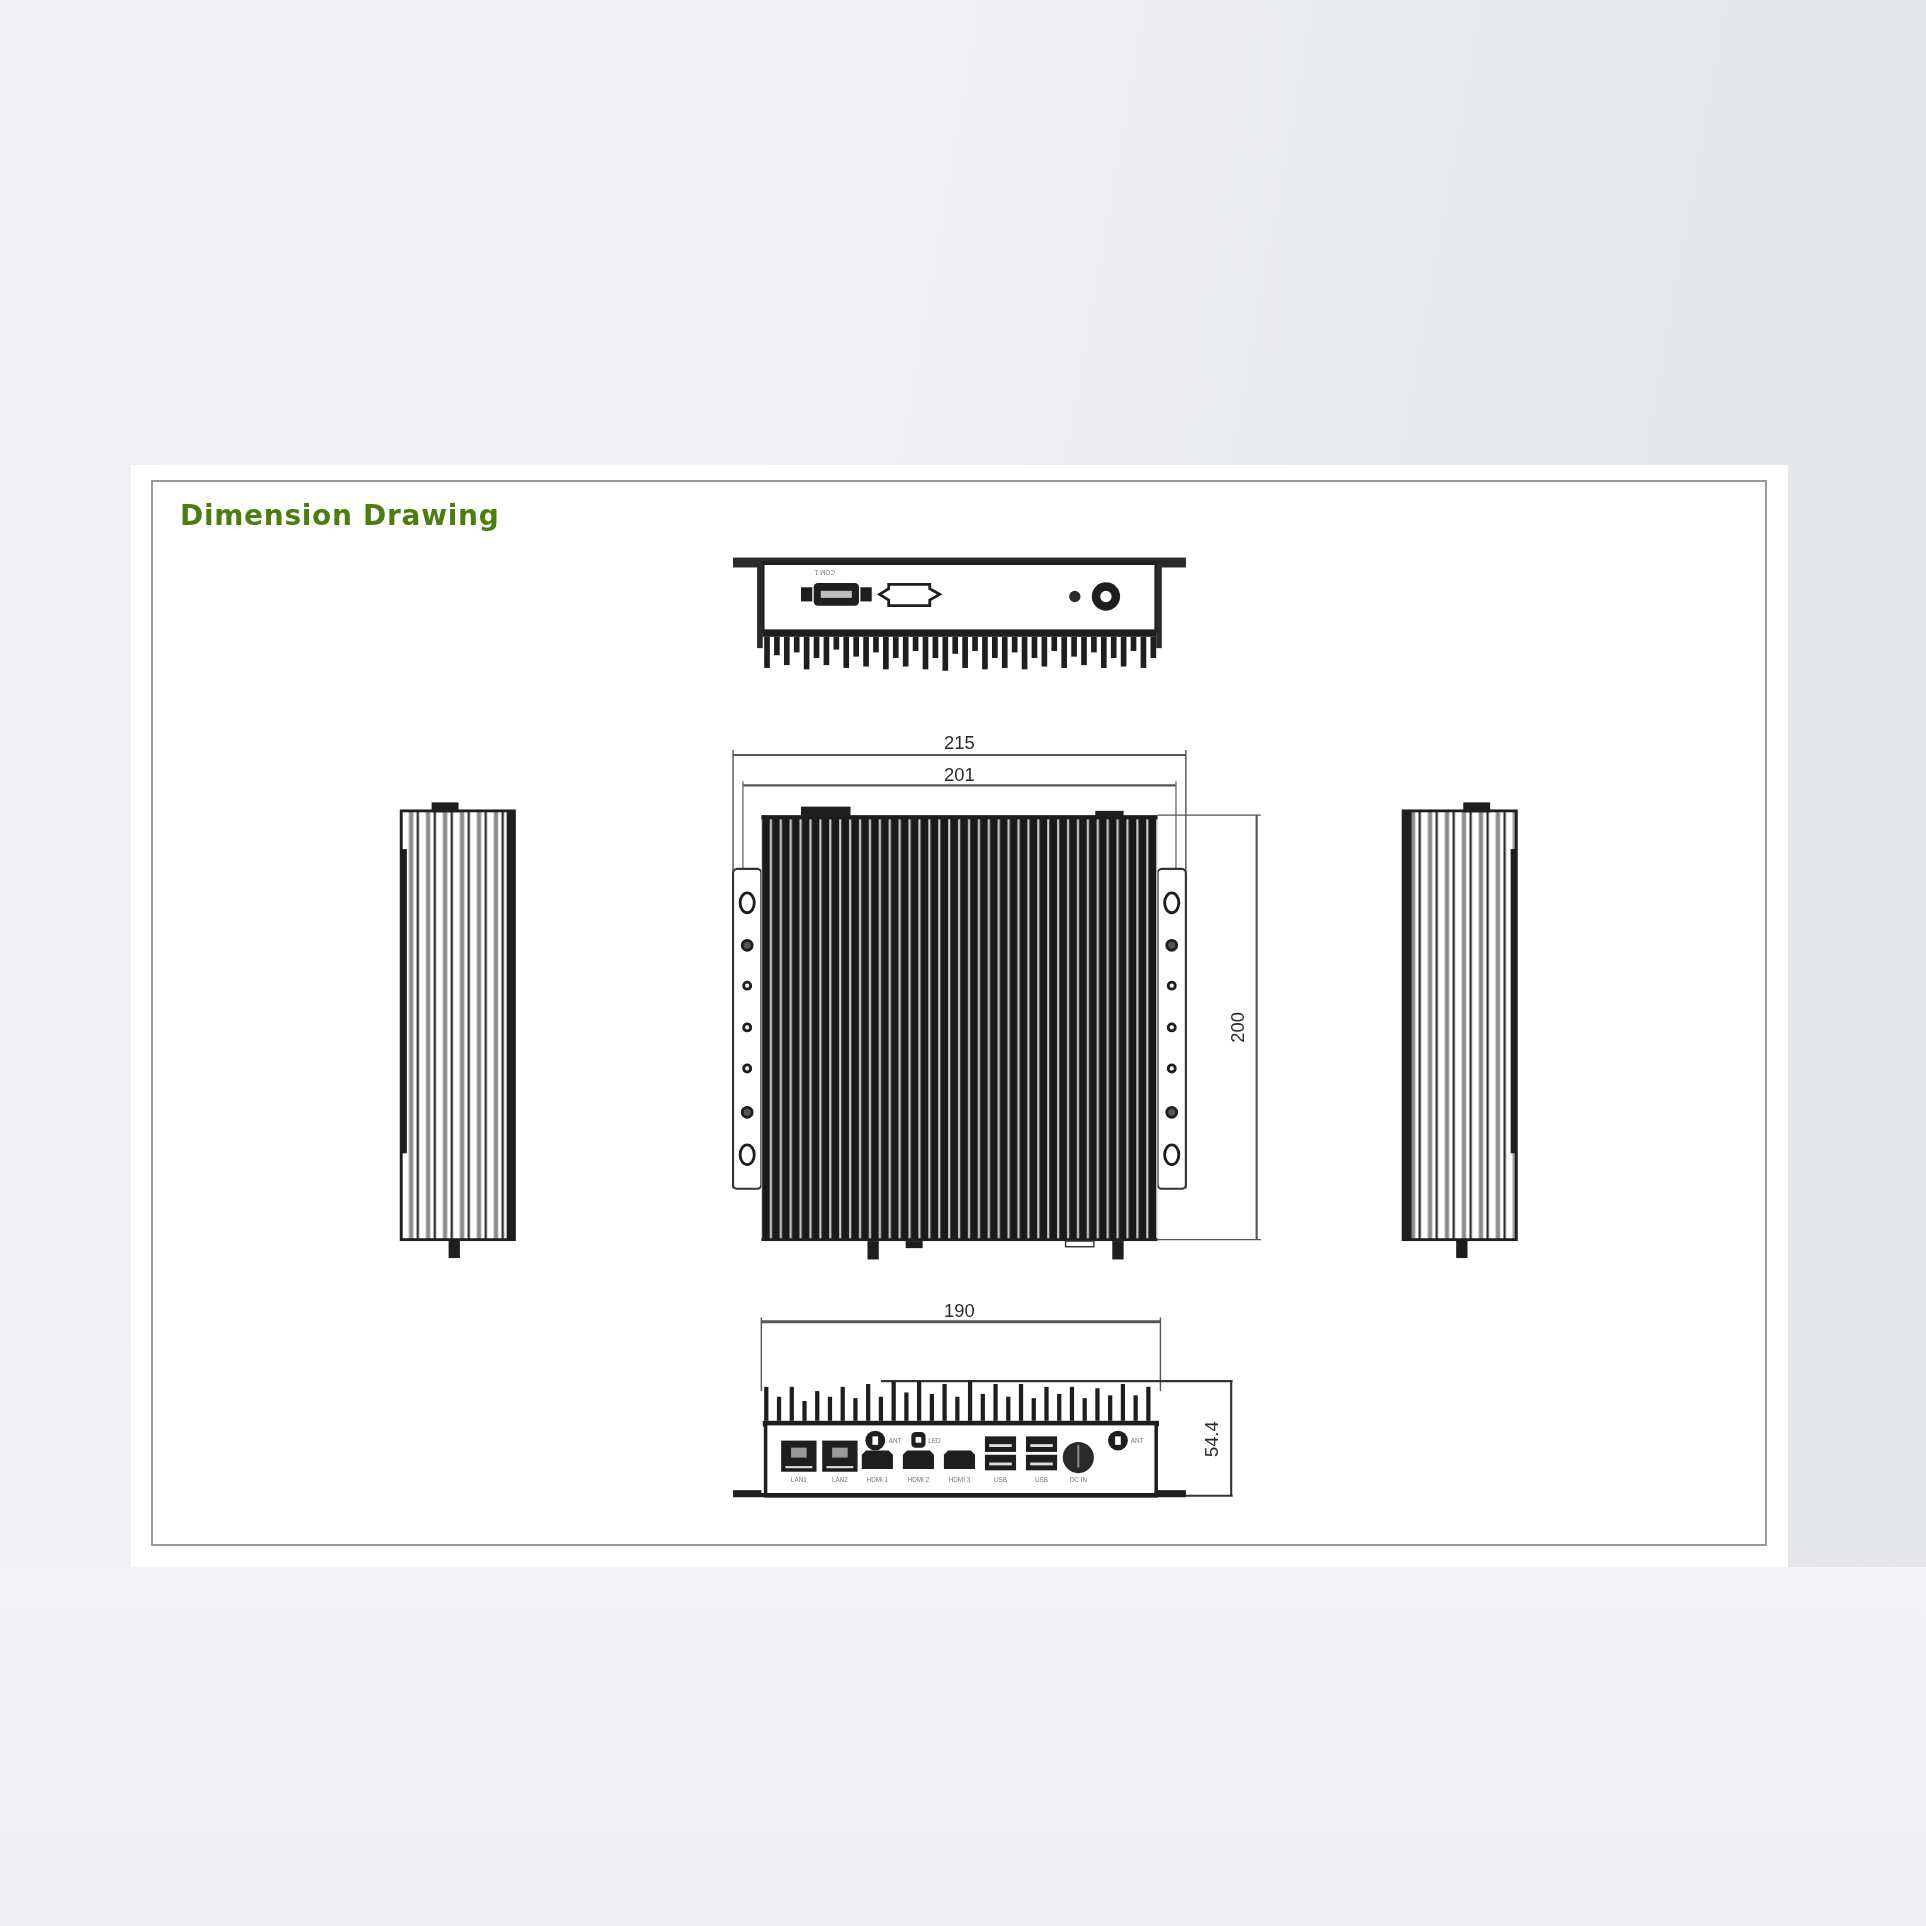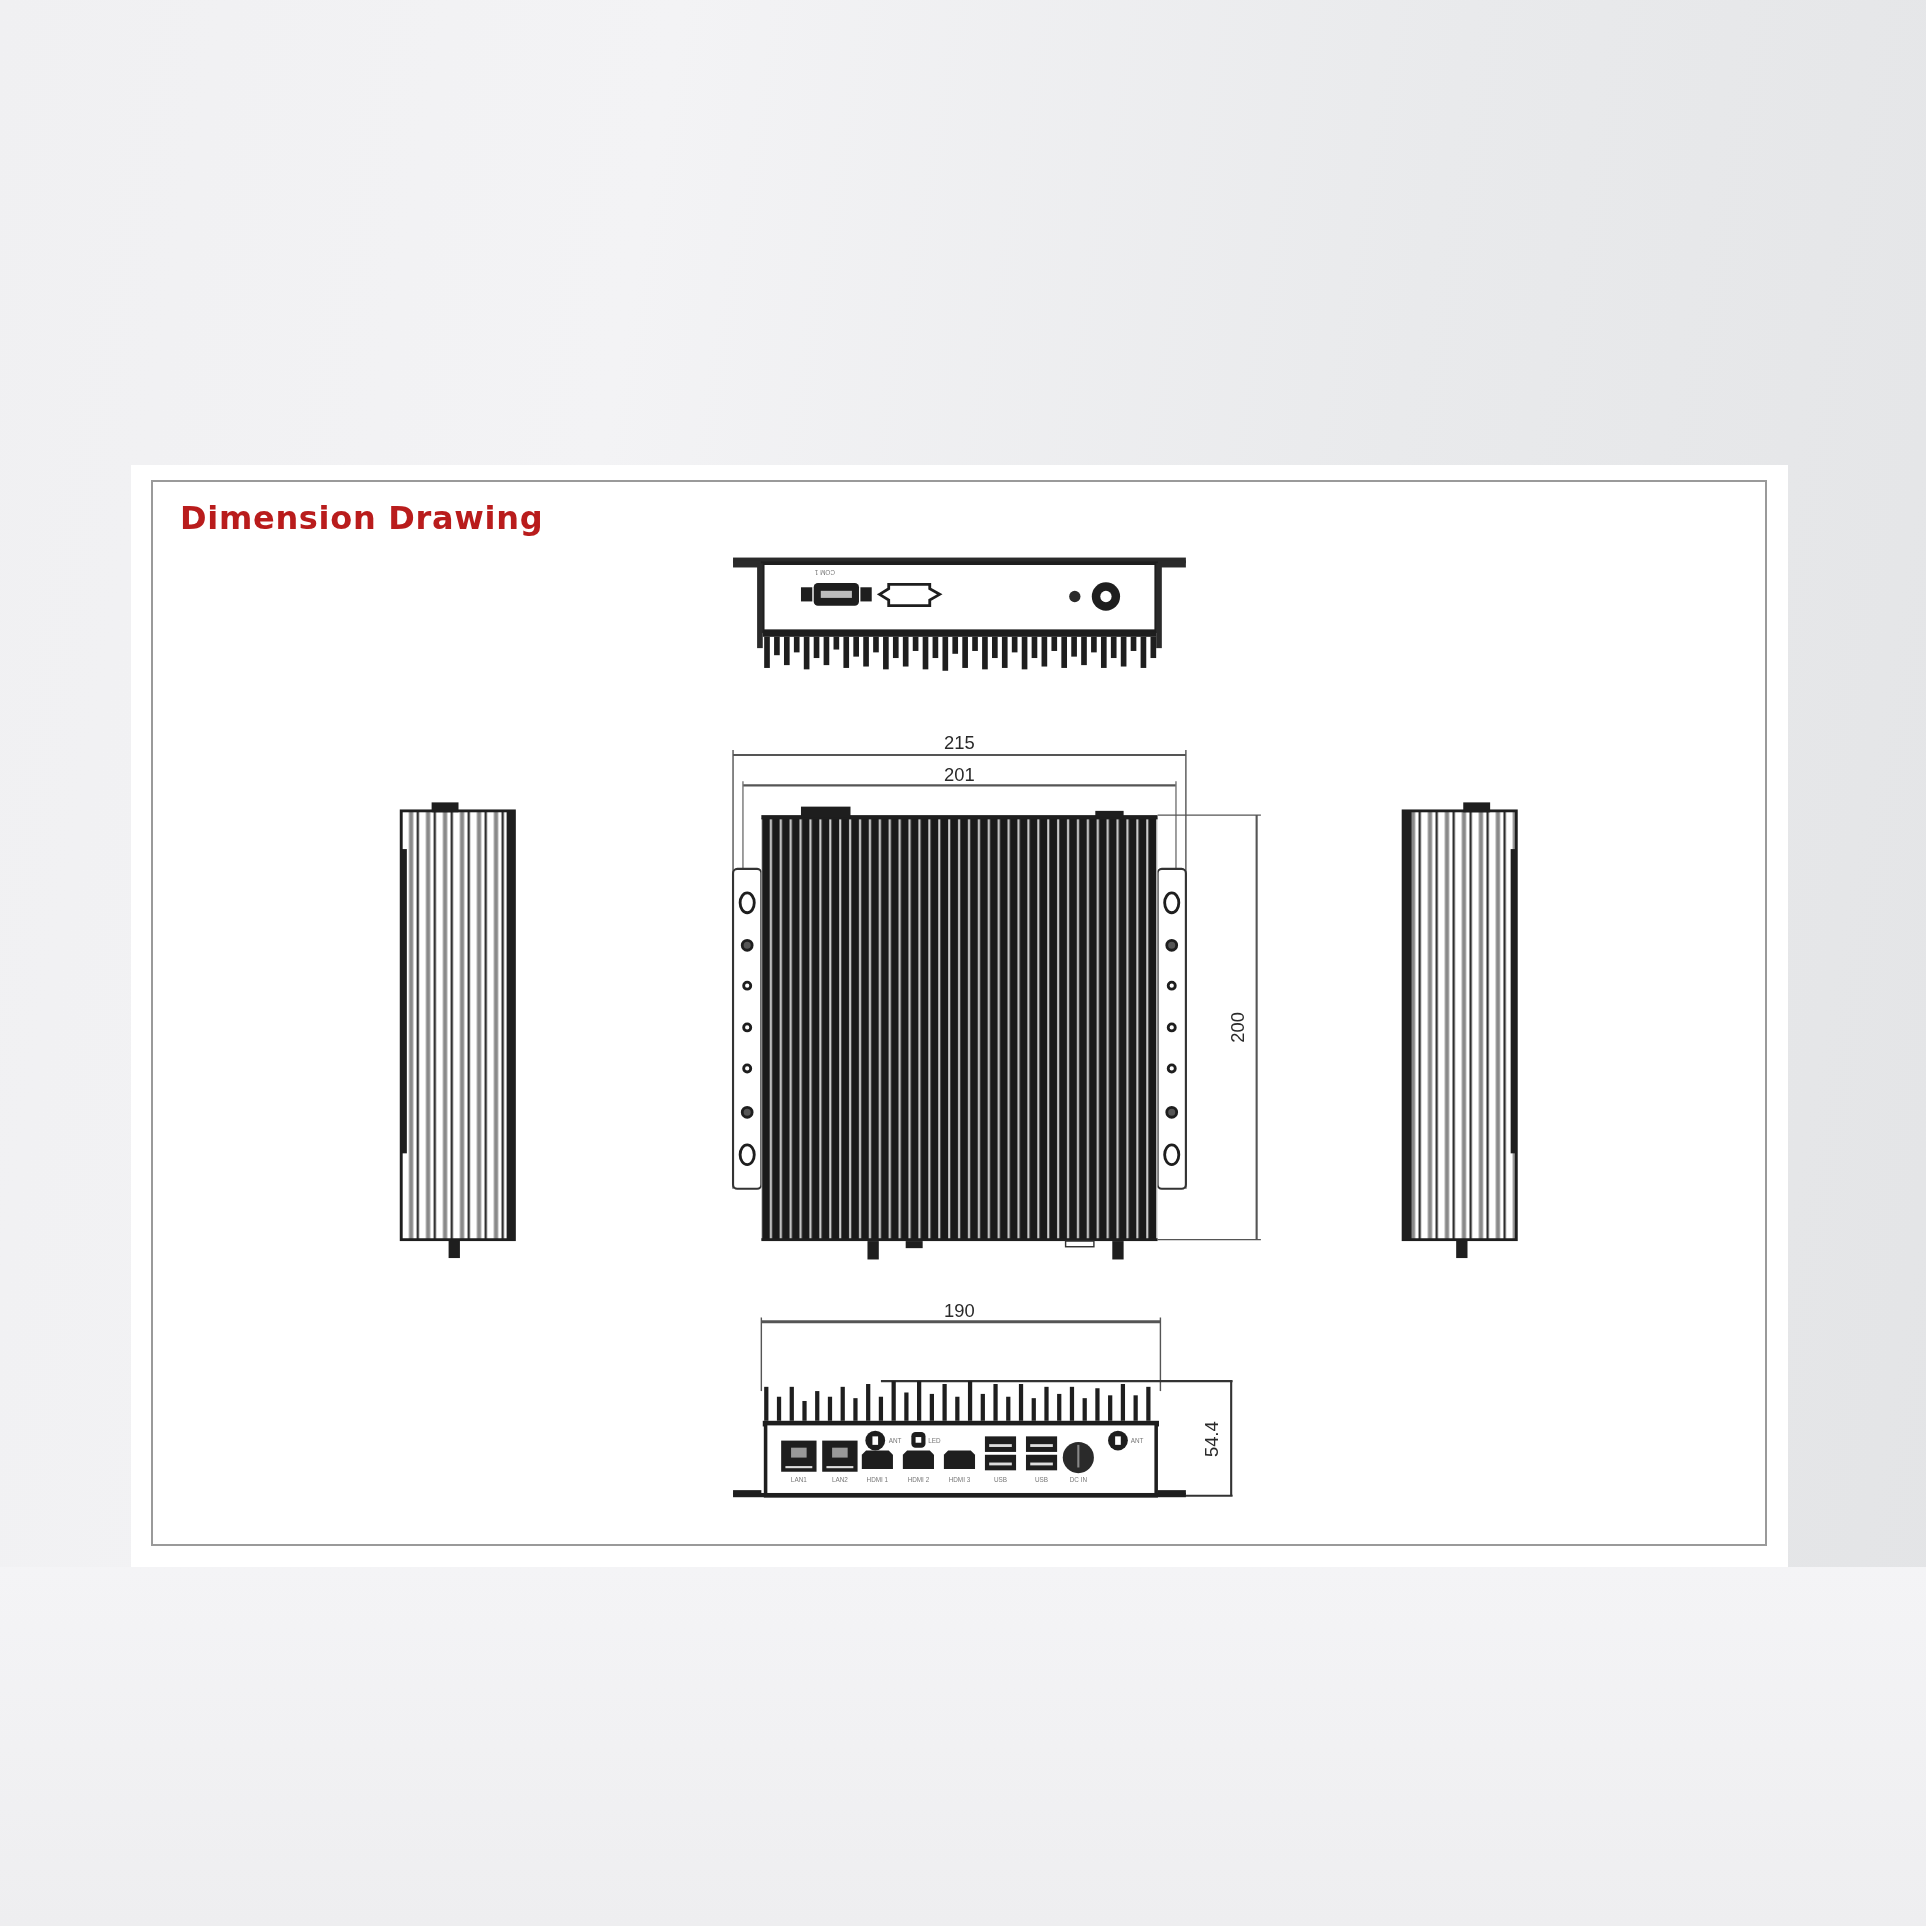--- a/index.html
+++ b/index.html
@@ -6,21 +6,21 @@
   body{
     width:1926px;height:1926px;position:relative;overflow:hidden;
     background: linear-gradient(100deg,#f0f0f2 0%,#f3f3f5 30%,#e9eaec 65%,#e3e4e6 100%);
     font-family:"Liberation Sans","DejaVu Sans",sans-serif;
   }
   .bg-bottom{position:absolute;left:0;top:1567px;width:1926px;height:359px;
     background:linear-gradient(180deg,#f4f4f6 0%,#eeeef0 100%);}
   .card{position:absolute;left:131px;top:465px;width:1657px;height:1102px;background:#ffffff;}
   .frame{position:absolute;left:151px;top:480px;width:1616px;height:1066px;
     border:2.8px solid #9a9a9a;box-sizing:border-box;}
-  .title{position:absolute;left:180px;top:499px;font-size:32px;font-weight:bold;color:#b91c1c;
+  .title{position:absolute;left:180px;top:499px;font-size:28px;font-weight:bold;color:#4d7c0f;
     font-family:"DejaVu Sans",sans-serif;letter-spacing:0.7px;}
   svg.drawing{position:absolute;left:0;top:0;}
   .dim{font-family:"Liberation Sans",sans-serif;font-size:26px;fill:#2a2a2a;}
   .lbl{font-family:"Liberation Sans",sans-serif;font-size:9px;fill:#777;}
 </style>
 </head>
 <body>
 
 <div class="bg-bottom"></div>
 <div class="card"></div>

